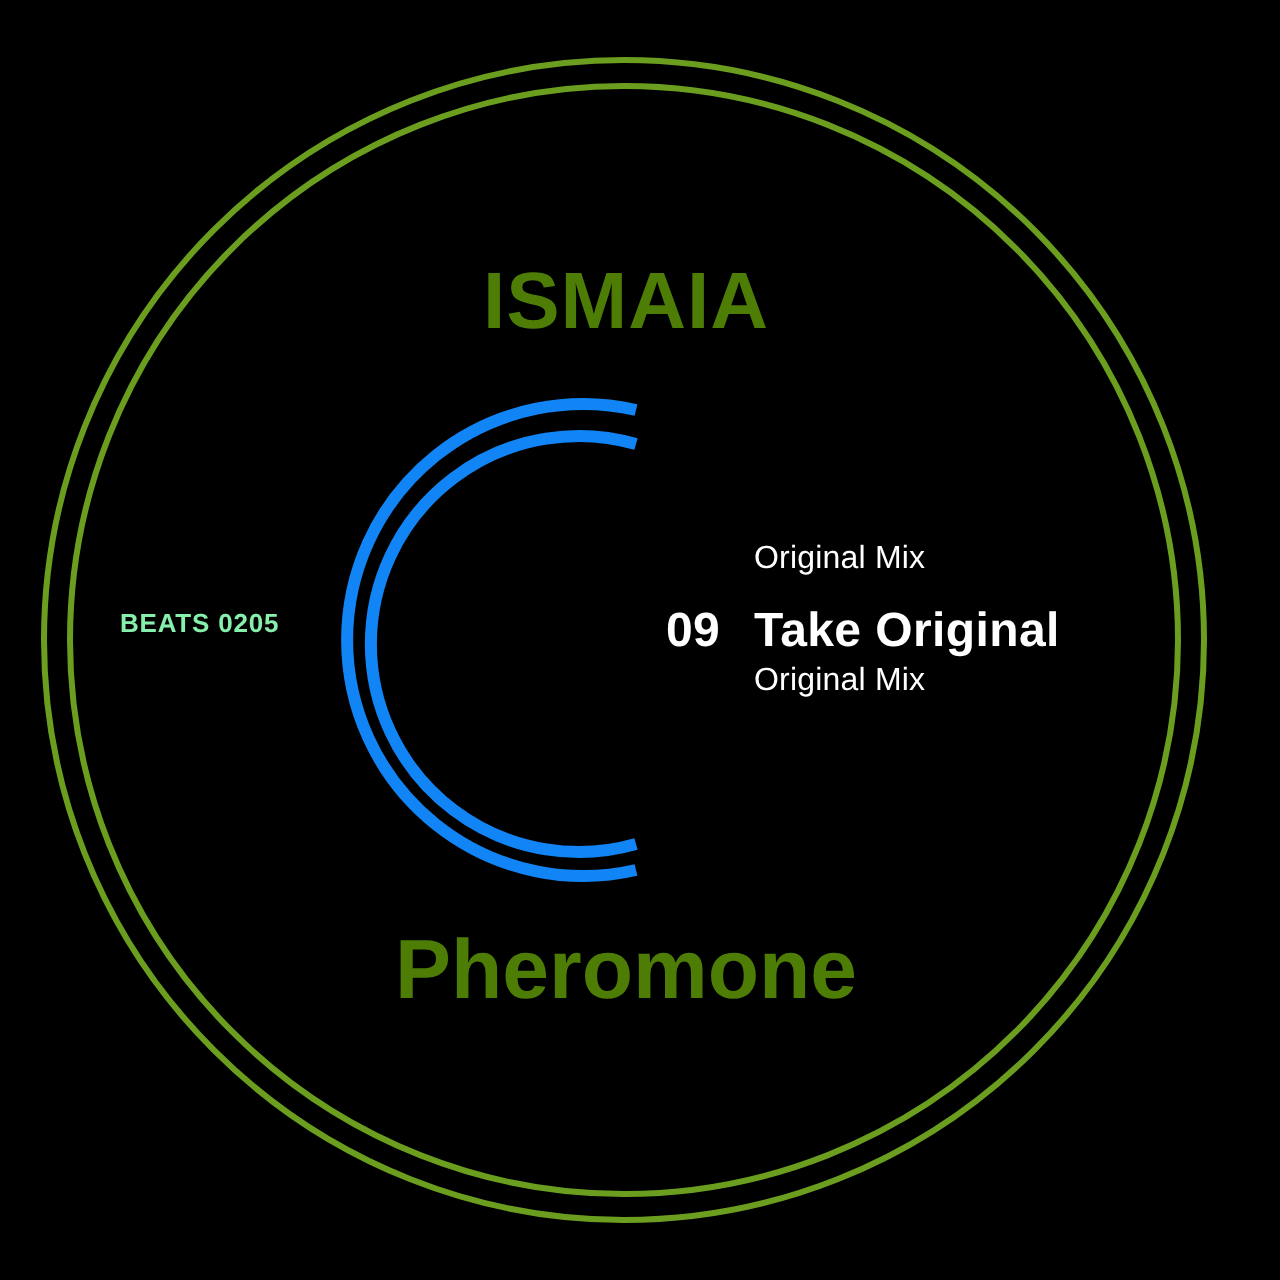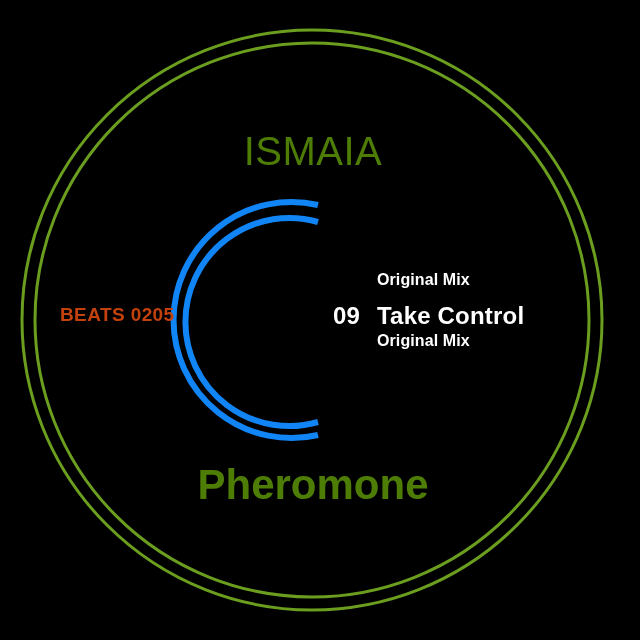--- a/index.html
+++ b/index.html
@@ -31,43 +31,43 @@
     white-space: nowrap;
     line-height: 1;
   }
   
   #artist-name {
     left: 0;
     top: 131px;
     width: 626px;
     text-align: center;
     font-size: 40px;
-    font-weight: normal;
+    font-weight: bold;
     letter-spacing: 0.5px;
     color: #4E7D06;
   }
   
   #release-title {
     left: 0;
     top: 464px;
     width: 626px;
     text-align: center;
     font-size: 42px;
     font-weight: bold;
     letter-spacing: 0px;
     color: #4E7D06;
   }
   
   #catalog-number {
     left: 60px;
     top: 305px;
-    font-size: 19px;
+    font-size: 13px;
     font-weight: bold;
     letter-spacing: 0.4px;
-    color: #c2410c;
+    color: #86efac;
   }
   
   #tracklist {
     position: absolute;
     left: 333px;
     top: 268px;
     width: 280px;
   }
   .track-row {
     margin-bottom: 14px;
@@ -86,21 +86,21 @@
     width: 44px;
   }
   .track-title {
     display: inline-block;
   }
   .track-sub {
     display: block;
     margin-left: 44px;
     color: #FFFFFF;
     font-size: 16px;
-    font-weight: bold;
+    font-weight: normal;
     line-height: 1.2;
     padding-top: 2px;
     letter-spacing: 0.1px;
   }
 </style>
 </head>
 <body>
 
 <div id="cover">
 
@@ -122,21 +122,21 @@
   <div class="txt" id="catalog-number">BEATS 0205</div>
 
   <div id="tracklist">
 
     <div class="track-row">
       <span class="track-sub">Original Mix</span>
     </div>
 
     <div class="track-row">
       <span class="track-main">
-        <span class="track-num">09</span><span class="track-title">Take Control</span>
+        <span class="track-num">09</span><span class="track-title">Take Original</span>
       </span>
       <span class="track-sub">Original Mix</span>
     </div>
 
   </div>
 
   <div class="txt" id="release-title">Pheromone</div>
 
 </div>
 

